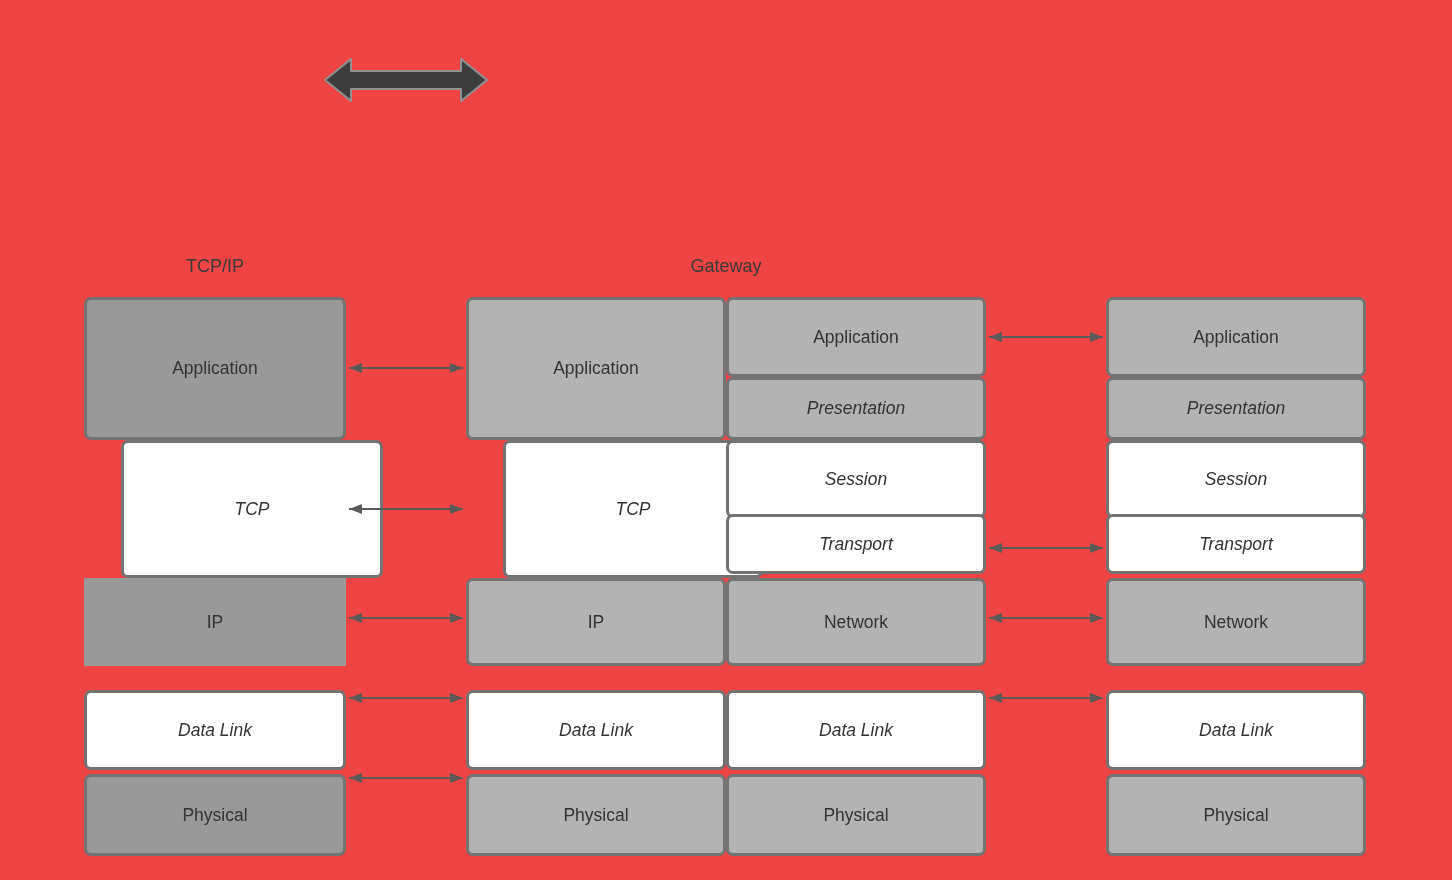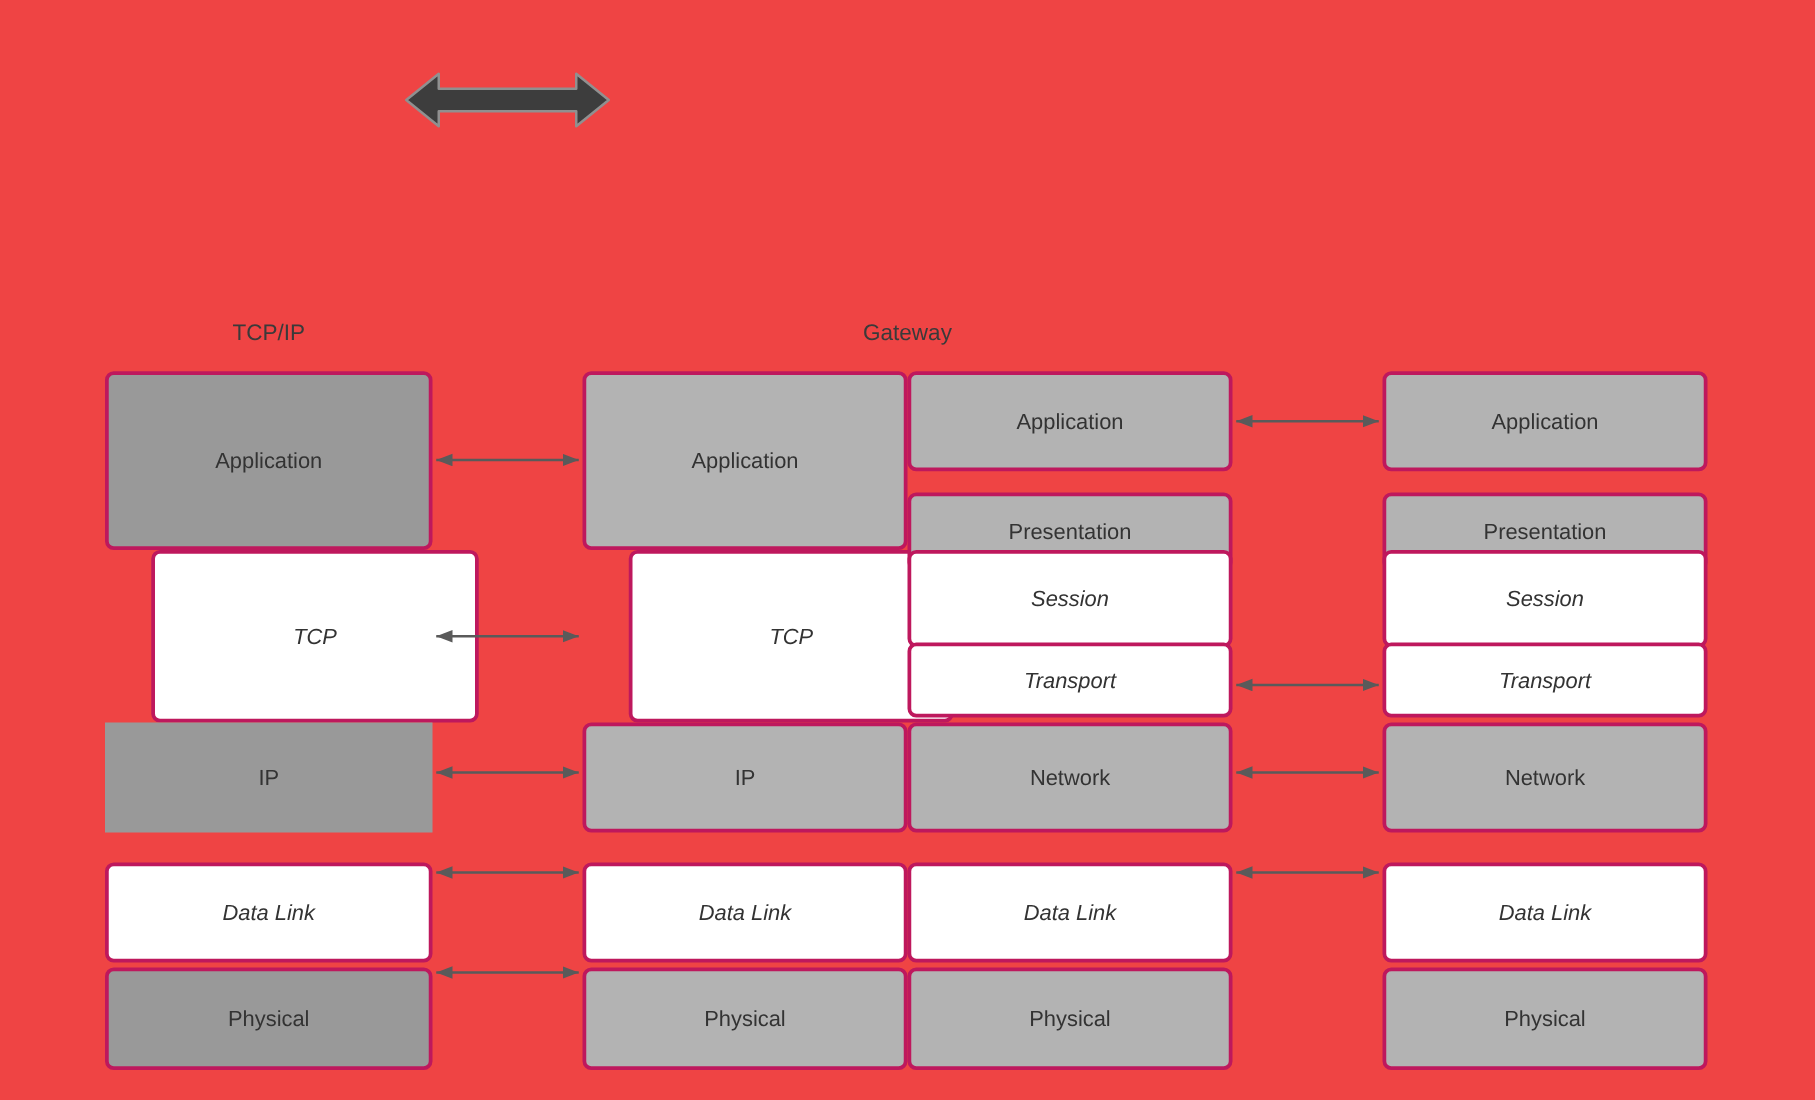--- a/index.html
+++ b/index.html
@@ -24,21 +24,21 @@
     font-size: 18px;
     color: #3a3a3a;
   }
   #hdr-tcpip   { left: 84px;   top: 254px; width: 262px; }
   #hdr-gateway { left: 466px;  top: 254px; width: 520px; }
   #hdr-osi     { left: 1106px; top: 254px; width: 260px; }
 
   .layer-box {
     position: absolute;
     box-sizing: border-box;
-    border: 3px solid #be185d;
+    border: 3px solid #737373;
     border-radius: 7px;
     display: flex;
     align-items: center;
     justify-content: center;
     font-size: 17.5px;
     color: #333333;
     text-align: center;
   }
   .fill-dark  { background: #999999; }
   .fill-light { background: #b3b3b3; }
@@ -48,21 +48,21 @@
   
   .c1 { left: 84px;   width: 262px; }
   .c2 { left: 466px;  width: 260px; }
   .c3 { left: 726px;  width: 260px; }
   .c4 { left: 1106px; width: 260px; }
 
   
   .rA { top: 297px; height: 143px; } 
   .rB { top: 440px; height: 138px; margin-left: 37px; } 
   .r1 { top: 297px; height: 80px; }  
-  .r2 { top: 394px; height: 63px; }  
+  .r2 { top: 377px; height: 63px; font-style: italic; }  
   .r3 { top: 440px; height: 78px; }  
   .r4 { top: 514px; height: 60px; }  
   .r5 { top: 578px; height: 88px; }  
   .r6 { top: 658px; height: 80px; margin-top: 32px; }  
   .r7 { top: 774px; height: 82px; }  
 
   #arrow-overlay {
     position: absolute;
     left: 0; top: 0;
     width: 1452px;

